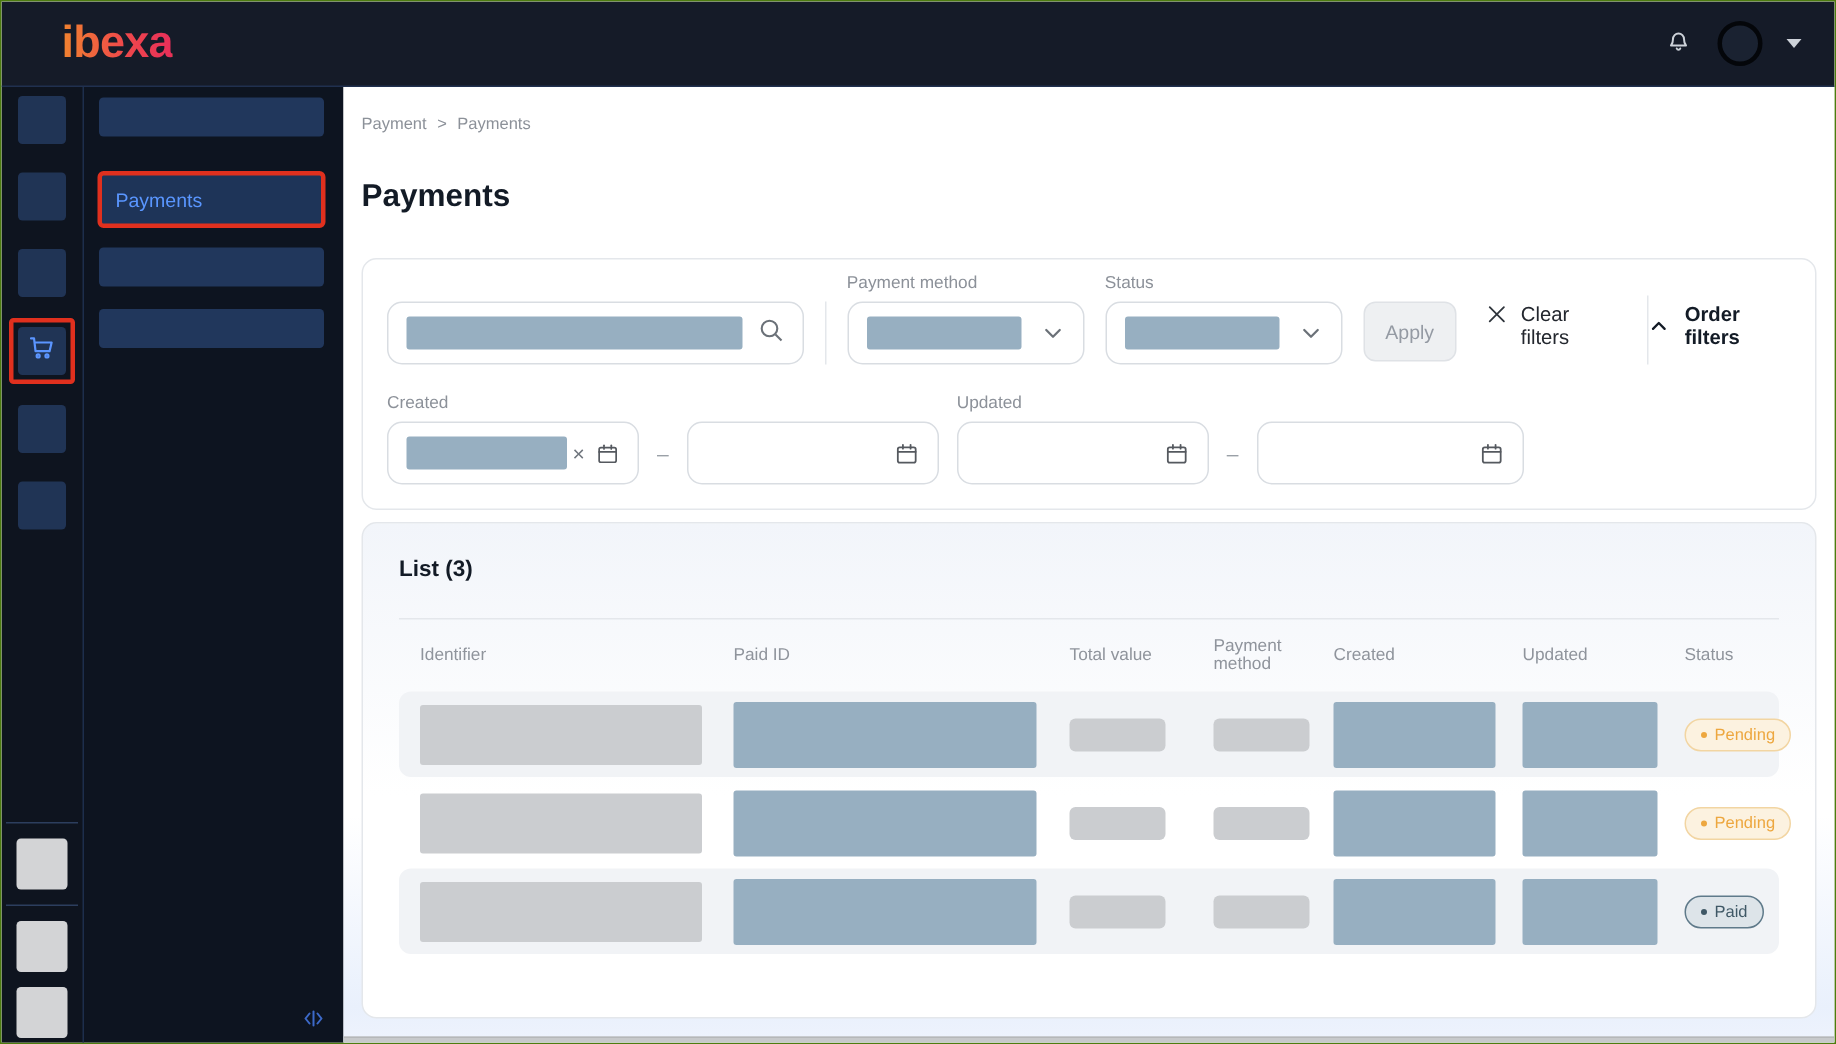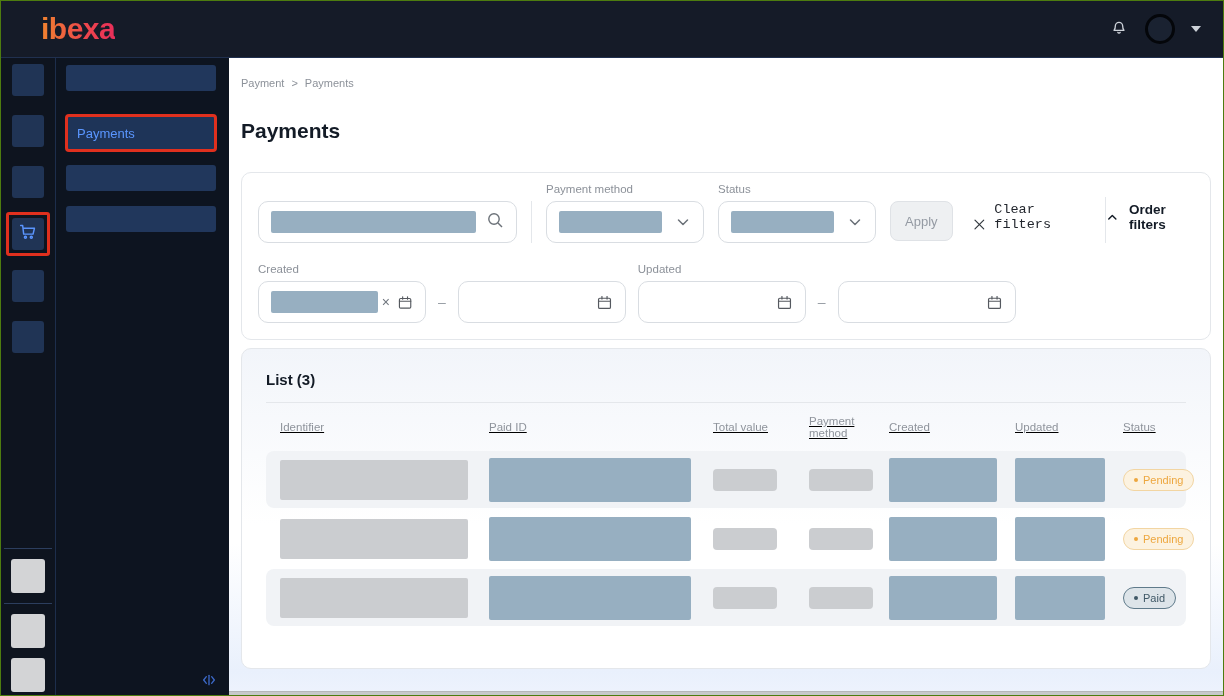--- a/index.html
+++ b/index.html
@@ -95,45 +95,45 @@
   .search-wrap .blk { flex:1; height:22px; margin-right:10px; }
   .vdiv { width:1px; height:42px; background:#e4e7eb; }
   .dd { width:158px; }
   .dd .blk { width:103px; height:22px; }
   .dd svg { margin-left:auto; }
   .apply-btn {
     height:40px; padding:0 14px; margin:0 0 2px 14px;
     background:#eef0f2; border:1px solid #dfe2e6; border-radius:8px;
     font-size:13px; color:#949aa3; font-family:inherit; cursor:pointer;
   }
-  .clear-filters { display:flex; align-items:flex-end; gap:9px; margin:0 22px 11px 20px;
-    font-size:13.5px; color:#23272e; cursor:pointer;font-family:Liberation Mono, monospace; }
+  .clear-filters { display:flex; align-items:flex-start; gap:9px; margin:0 22px 11px 20px;
+    font-size:13.5px; color:#23272e; cursor:pointer; }
   .vdiv2 { width:1px; height:46px; background:#e4e7eb; }
   .less-filters { margin-left:auto; margin-bottom:11px; display:flex; align-items:center; gap:10px;
     font-size:13.5px; font-weight:700; color:#131b26; cursor:pointer; }
   .frow2 { margin-top:20px; display:flex; align-items:flex-end; gap:10px; }
   .date-input { width:168px; }
   .date-input .blk { width:112px; height:22px; margin-right:auto; }
   .date-input .cal { margin-left:auto; }
   .date-input .x { color:#70767e; font-size:14px; margin:0 7px 0 4px; cursor:pointer; }
   .dash { color:#9aa0a7; font-size:14px; margin:0 2px 13px; }
   .date-wide { width:178px; }
   
   .list-card {
     margin:8px 12px 0 12px; border:1px solid #e4e7eb; border-radius:10px;
     padding:18px 24px 40px 24px;
     background:linear-gradient(180deg,#f2f5fa 0%,#ffffff 55%);
   }
-  .list-title { font-size:15px; font-weight:700; color:#131b26; margin:4px 0 14px 0; }
+  .list-title { font-size:15px; font-weight:700; color:#131b26; margin:4px 0 24px 0; }
   .list-hr { border-top:1px solid #e4e7eb; }
   .tgrid {
     display:grid; grid-template-columns:195px 210px 82px 66px 112px 94px 1fr;
     column-gap:14px; align-items:center; padding:0 14px;
   }
-  .thead { padding-top:12px; padding-bottom:12px;text-decoration:underline; }
+  .thead { padding-top:12px; padding-bottom:12px; }
   .th { font-size:11.5px; color:#8f949c; }
   .trow { height:57px; border-radius:8px; margin-bottom:2px; }
   .trow.alt { background:#f1f3f6; }
   .cell-id { width:188px; height:40px; background:#cbcdd0; border-radius:2px; }
   .cell-order { width:202px; height:44px; }
   .cell-sm { width:64px; height:22px; background:#cbcdd0; border-radius:4px; }
   .cell-created { width:108px; height:44px; }
   .cell-updated { width:90px; height:44px; }
   .badge {
     display:inline-flex; align-items:center; gap:5px;

